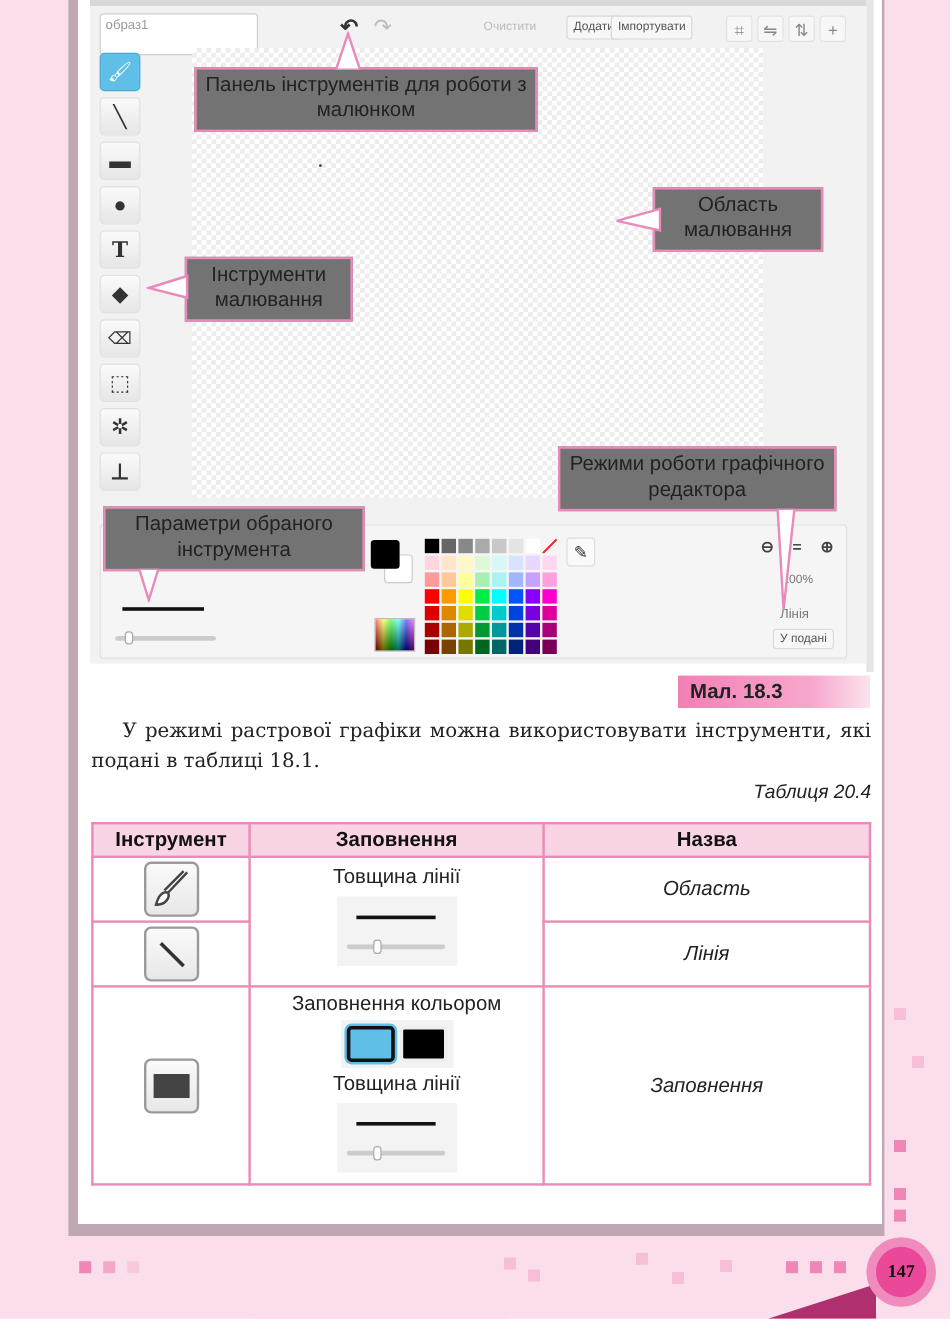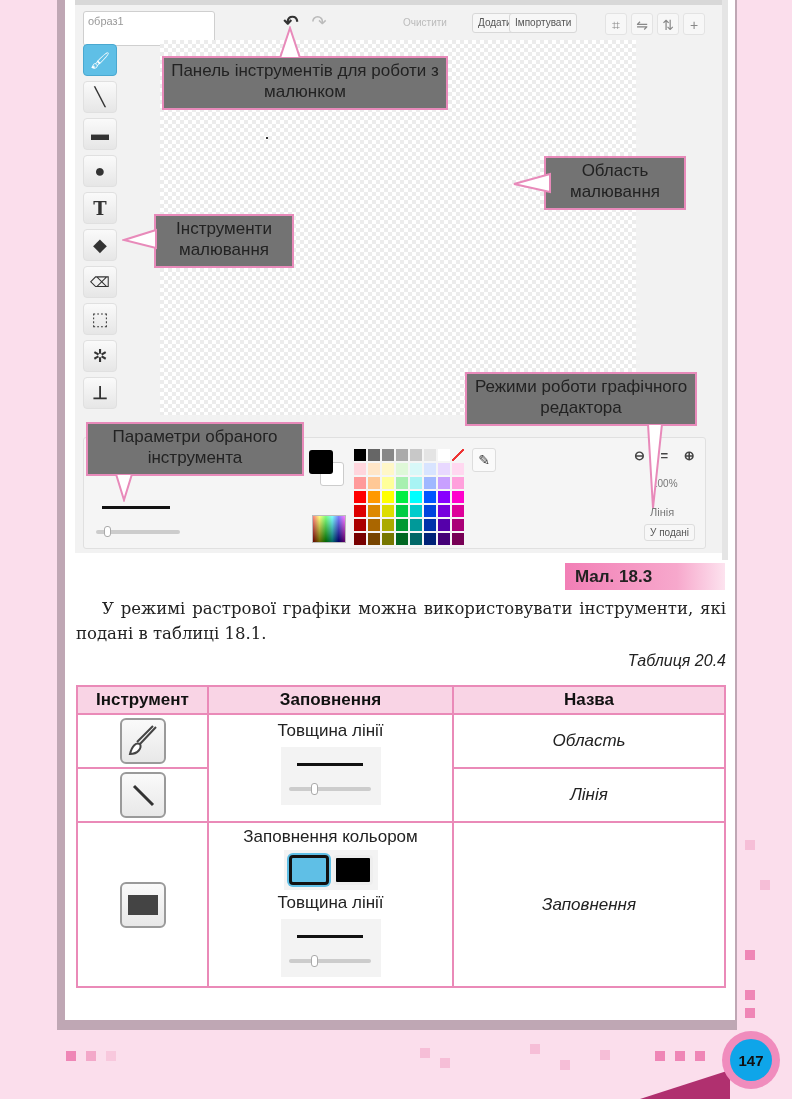--- a/index.html
+++ b/index.html
@@ -73,21 +73,21 @@
   .param-box .pl { position: absolute; left: 16px; top: 16px; width: 66px; height: 3px; background: #111; }
   .param-box .ps { position: absolute; left: 8px; top: 40px; width: 82px; height: 4px; background: #ccc; border-radius: 2px; }
   .param-box .pk { position: absolute; left: 22px; top: -4px; width: 7px; height: 12px; background: #fff; border: 1px solid #aaa; border-radius: 3px; }
   .fill-box { display: inline-flex; gap: 4px; padding: 5px; background: #f3f3f3; margin: 3px 0; }
   .fill-outline { width: 40px; height: 30px; background: #5fbfe6; border: 3px solid #111; border-radius: 4px; box-shadow: 0 0 0 2px #5fbfe6; }
   .fill-solid { width: 40px; height: 30px; background: #000; border: 3px solid #eee; border-radius: 4px; }
 
   
   .footer-sq { position: absolute; top: 1051px; width: 10px; height: 10px; }
   .page-badge { position: absolute; left: 722px; top: 1031px; width: 58px; height: 58px; border-radius: 50%; background: #f08cbd; display: flex; align-items: center; justify-content: center; }
-  .page-badge-inner { width: 42px; height: 42px; border-radius: 50%; background: #0ea5e9; display: flex; align-items: center; justify-content: center; font-family: Liberation Sans, sans-serif; font-weight: bold; font-size: 15px; color: #111; }
+  .page-badge-inner { width: 42px; height: 42px; border-radius: 50%; background: #ec4899; display: flex; align-items: center; justify-content: center; font-family: Liberation Serif, serif; font-weight: bold; font-size: 15px; color: #111; }
   .deco-tri { position: absolute; left: 640px; top: 1070px; width: 0; height: 0; border-left: 90px solid transparent; border-bottom: 29px solid #b0306f; }
   .deco-sq { position: absolute; width: 10px; height: 10px; background: #f3a8ca; opacity: 0.6; }
 </style>
 </head>
 <body>
 
 <div class="page-shadow"></div>
 <div class="page"></div>
 <div class="right-strip"></div>
 

